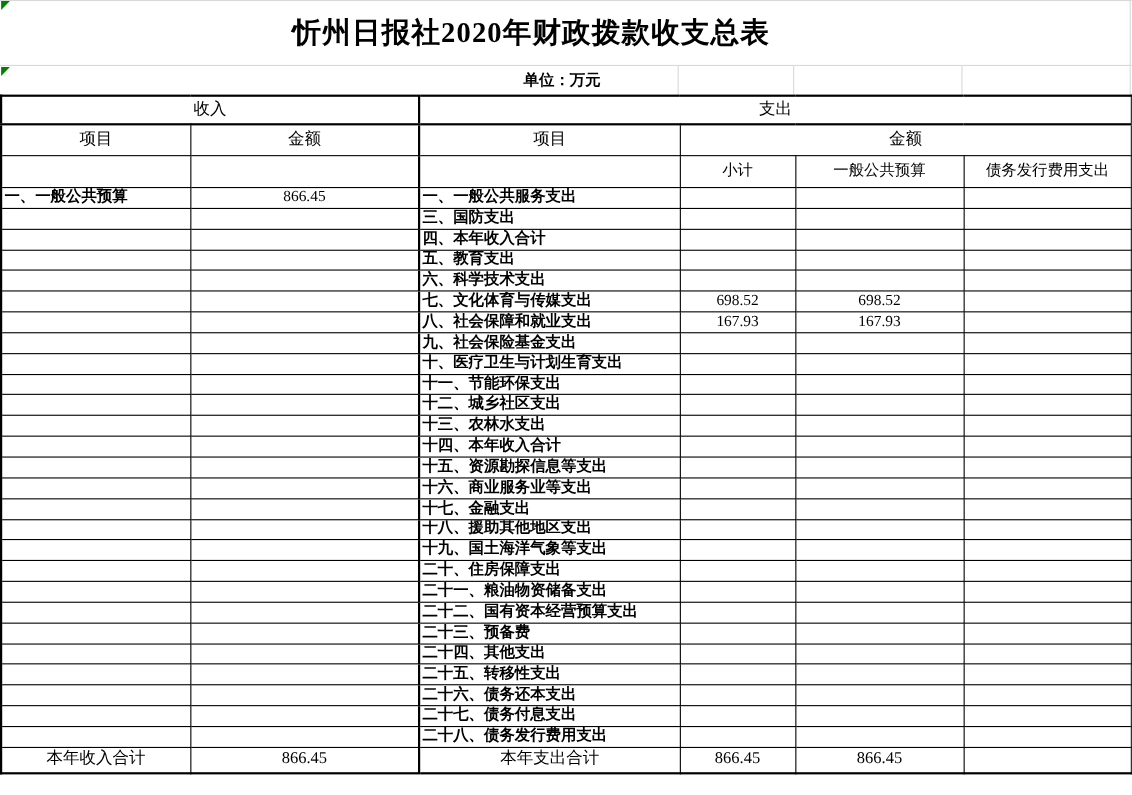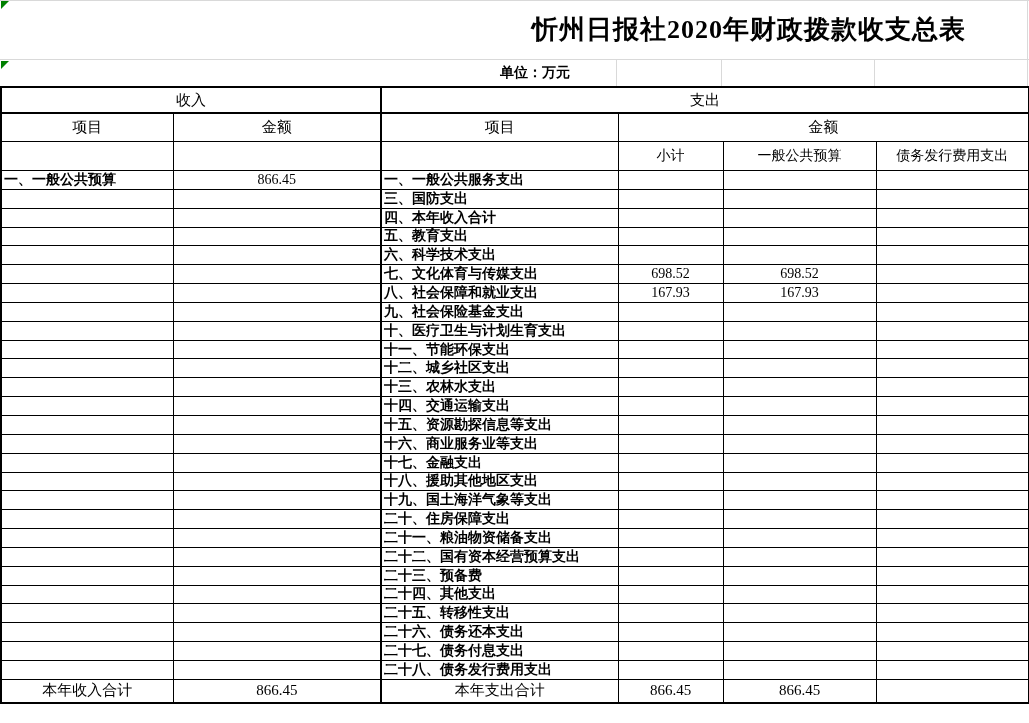--- a/index.html
+++ b/index.html
@@ -8,23 +8,23 @@
     width:1029px;height:723px;
     background:#ffffff;
     overflow:hidden;
     font-family:"Liberation Serif","DejaVu Serif",serif;
     color:#000;
   }
   .hgrid{position:absolute;left:0;width:1029px;height:1px;background:#d9d9d9;}
   .vgrid{position:absolute;width:1px;background:#d9d9d9;}
   .tri{position:absolute;width:0;height:0;border-top:8px solid #008000;border-right:8px solid transparent;}
   #title-block{position:absolute;top:1px;left:0;width:966px;height:57px;
-    display:flex;align-items:center;justify-content:flex-end;}
+    display:flex;align-items:center;justify-content:center;}
   #title-block .t{font-size:26px;font-weight:bold;letter-spacing:1px;}
-  #unit-block{position:absolute;top:60px;left:420px;width:230px;height:25px;
+  #unit-block{position:absolute;top:60px;left:396px;width:230px;height:25px;
     display:flex;align-items:center;justify-content:center;text-align:right;}
   #unit-block .t{font-size:14px;font-weight:bold;}
   table#main{
     position:absolute;top:86px;left:0;
     width:1028px;border-collapse:collapse;table-layout:fixed;
     border:2px solid #000;
   }
   #main td{
     border:1px solid #000;
     padding:0;margin:0;
@@ -184,21 +184,21 @@
           <td class="item"></td>
           <td></td>
           <td class="item sec-divider">十三、农林水支出</td>
           <td></td>
           <td></td>
           <td></td>
         </tr>
         <tr class="data-row">
           <td class="item"></td>
           <td></td>
-          <td class="item sec-divider">十四、交通运输支出</td>
+          <td class="item sec-divider">十四、本年收入合计</td>
           <td></td>
           <td></td>
           <td></td>
         </tr>
         <tr class="data-row">
           <td class="item"></td>
           <td></td>
           <td class="item sec-divider">十五、资源勘探信息等支出</td>
           <td></td>
           <td></td>

